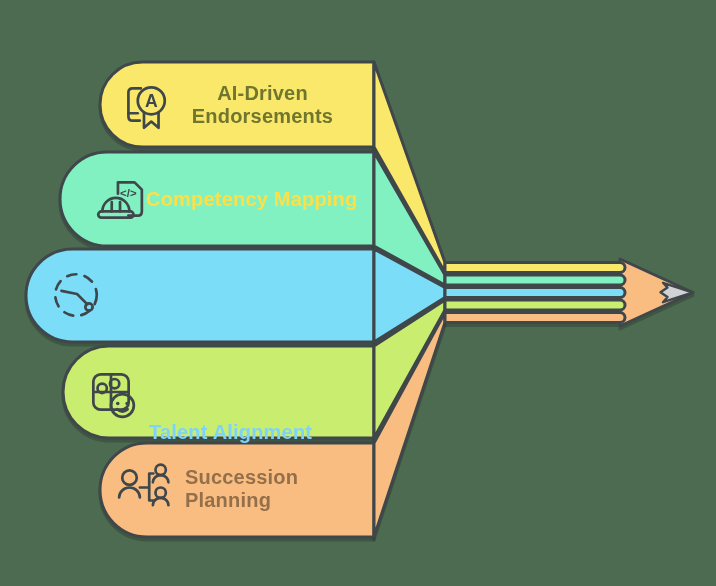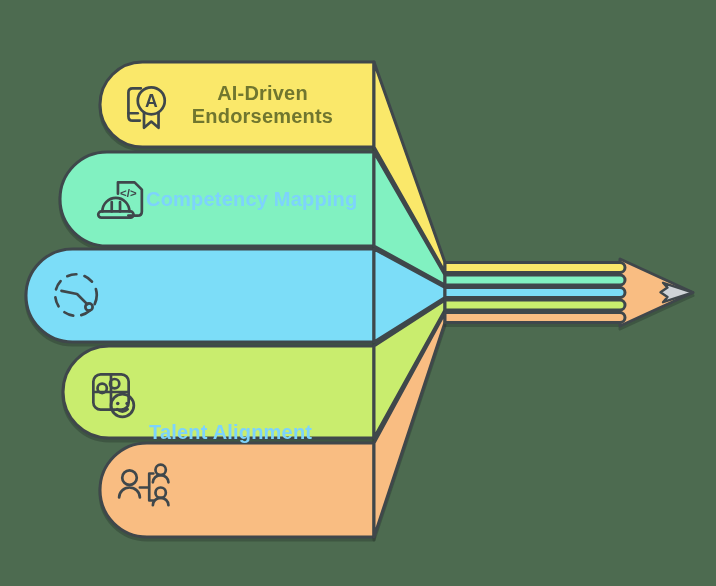--- a/index.html
+++ b/index.html
@@ -96,19 +96,20 @@
     <path class="ic" d="M3,36 a10,9.5 0 0 1 20,0"></path>
     <path class="ic" d="M23,26.5 h9 M32,13 v26 M32,13 h4 M32,39 h4"></path>
     <circle class="ic" cx="43" cy="9.5" r="5"></circle>
     <path class="ic" d="M35.5,21.5 a7.5,7 0 0 1 15,0"></path>
     <circle class="ic" cx="43" cy="31.5" r="5"></circle>
     <path class="ic" d="M35.5,43.5 a7.5,7 0 0 1 15,0"></path>
   </svg>
 
   <div class="label" style="left: 185px; top: 82px; width: 155px; color: rgb(112, 118, 47); text-align: center;">AI-Driven Endorsements</div>
 
-  <div class="label" style="left: 146px; top: 188px; width: 240px; color: #7dd3fc;">Competency Mapping</div>
+  <div class="label" style="left: 146px; top: 188px; width: 240px; color: #fde047;">Competency Mapping</div>
 
 
   <div class="label" style="left: 149px; top: 381px; width: 240px; color: #7dd3fc; margin-top: 40px;">Talent Alignment</div>
 
+  <div class="label" style="left: 185px; top: 466px; width: 140px; color: rgb(147, 112, 74);">Succession Planning</div>
 
 </div>
 
 </body></html>

